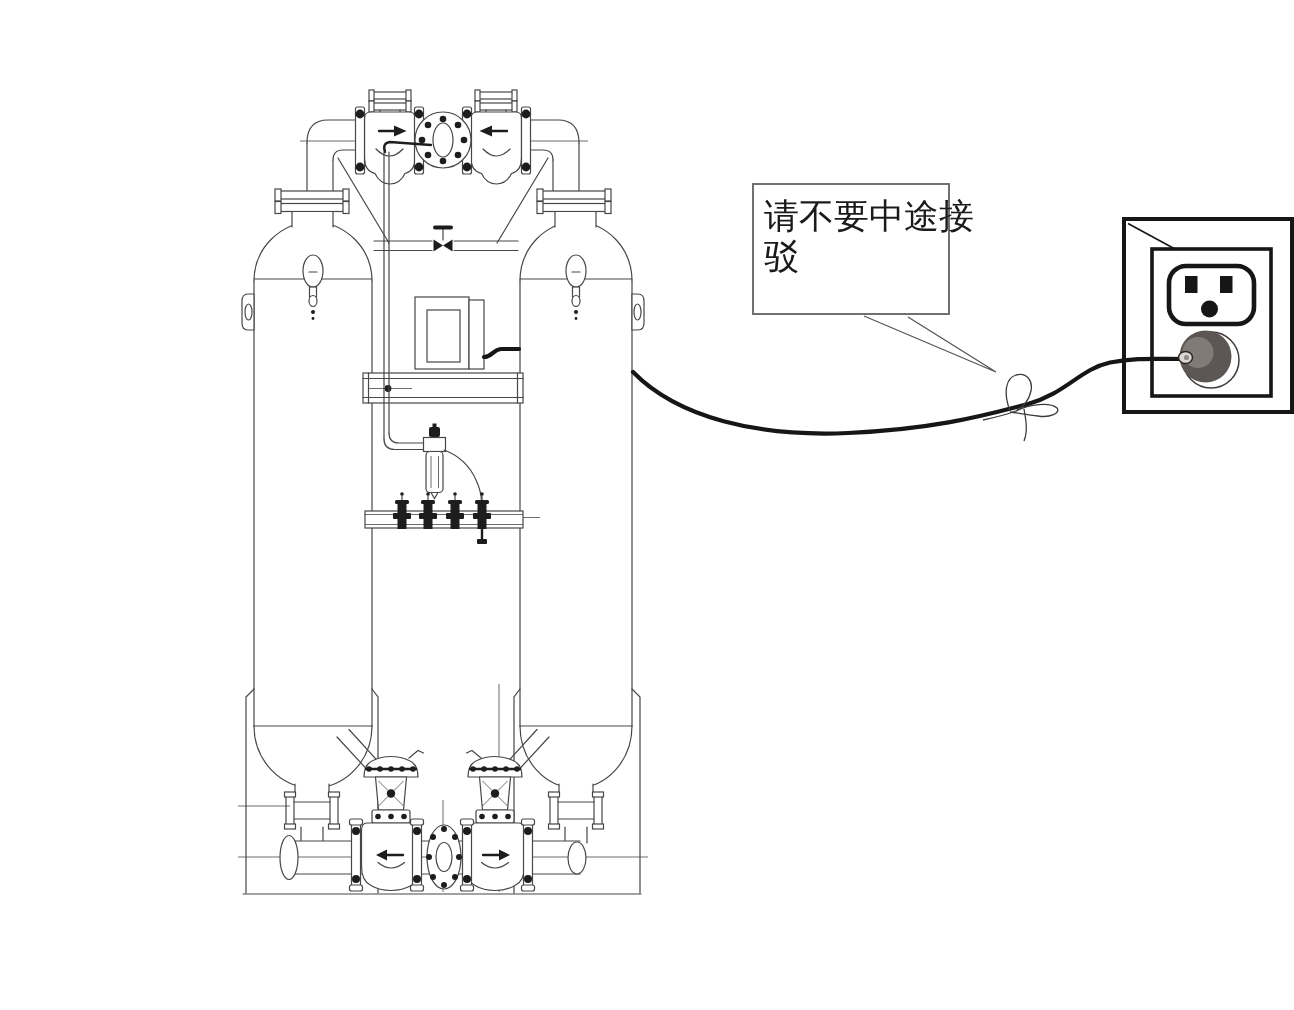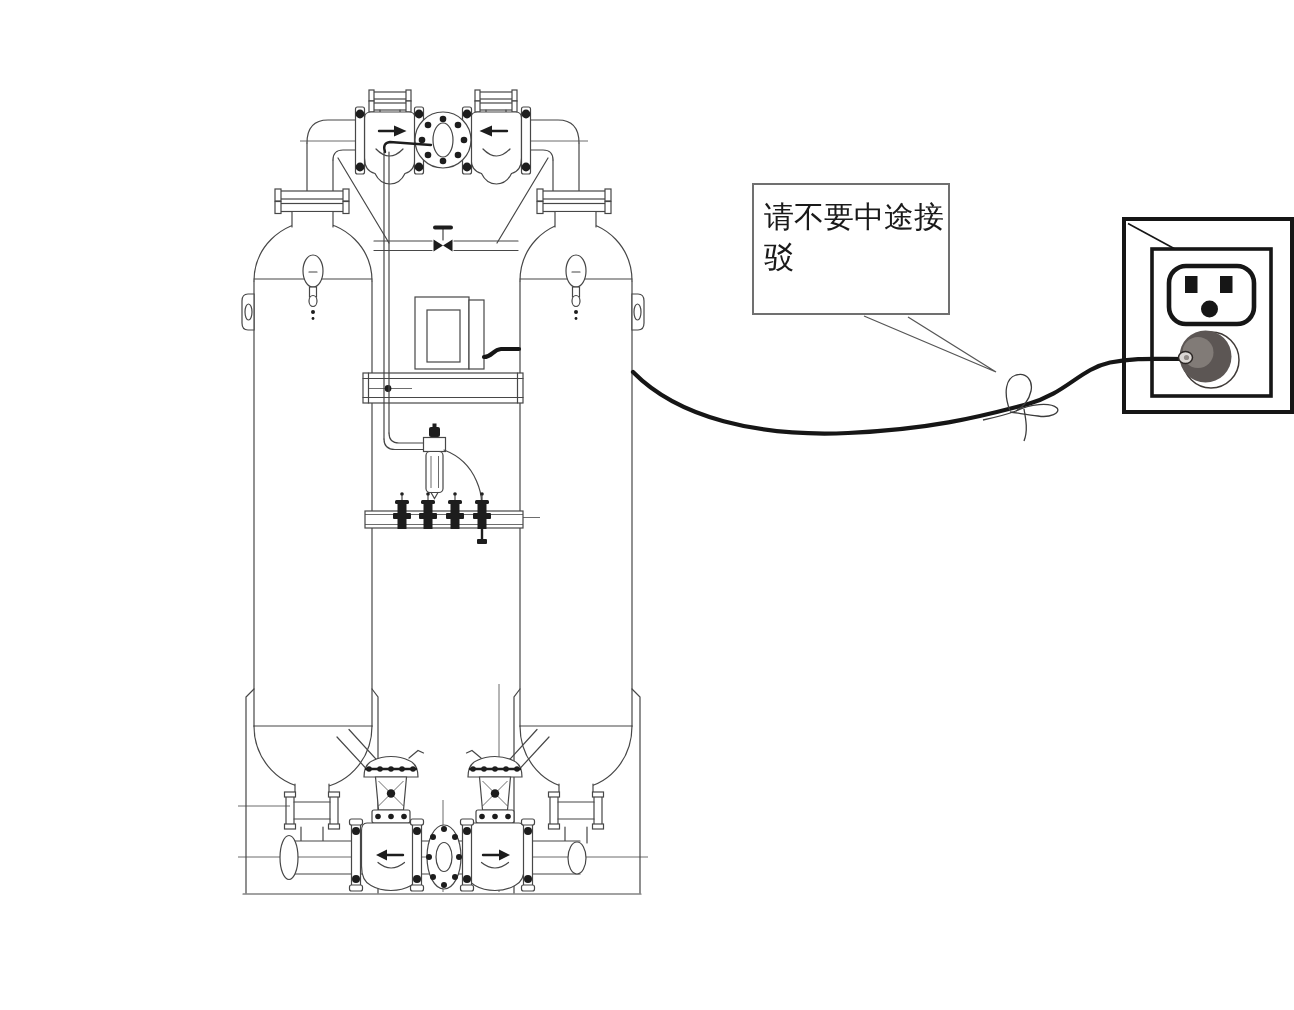--- a/index.html
+++ b/index.html
@@ -10,21 +10,21 @@
   .s  {stroke:var(--line);stroke-width:1.2;fill:none;stroke-linecap:round;}
   .sw {stroke:var(--line);stroke-width:1.2;fill:#fff;}
   .t  {stroke:var(--line);stroke-width:0.8;fill:none;}
   .d  {fill:var(--dark);stroke:none;}
   .ds {stroke:var(--dark);stroke-width:2.4;fill:none;stroke-linecap:round;}
   .cord{stroke:var(--cord);stroke-width:4.2;fill:none;stroke-linecap:round;}
   .kn {stroke:#3c3c3c;stroke-width:1.3;fill:none;}
   .tail{stroke:#565656;stroke-width:1.3;fill:none;}
   .callout{position:absolute;left:752px;top:183px;width:198px;height:132px;
            box-sizing:border-box;border:2px solid var(--bubbleBorder);background:#fff;
-           padding:12px 0 0 10px;color:var(--text);font-size:30px;line-height:40px;}
+           padding:12px 0 0 10px;color:var(--text);font-size:35px;line-height:40px;}
   .callout .cl{white-space:nowrap;}
 </style>
 </head>
 <body>
 
 <div class="stage">
 <svg width="1294" height="1010" viewBox="0 0 1294 1010">
 
   <g>
     <path class="s" d="M254 281 A59 59 0 0 1 372 281"></path>

